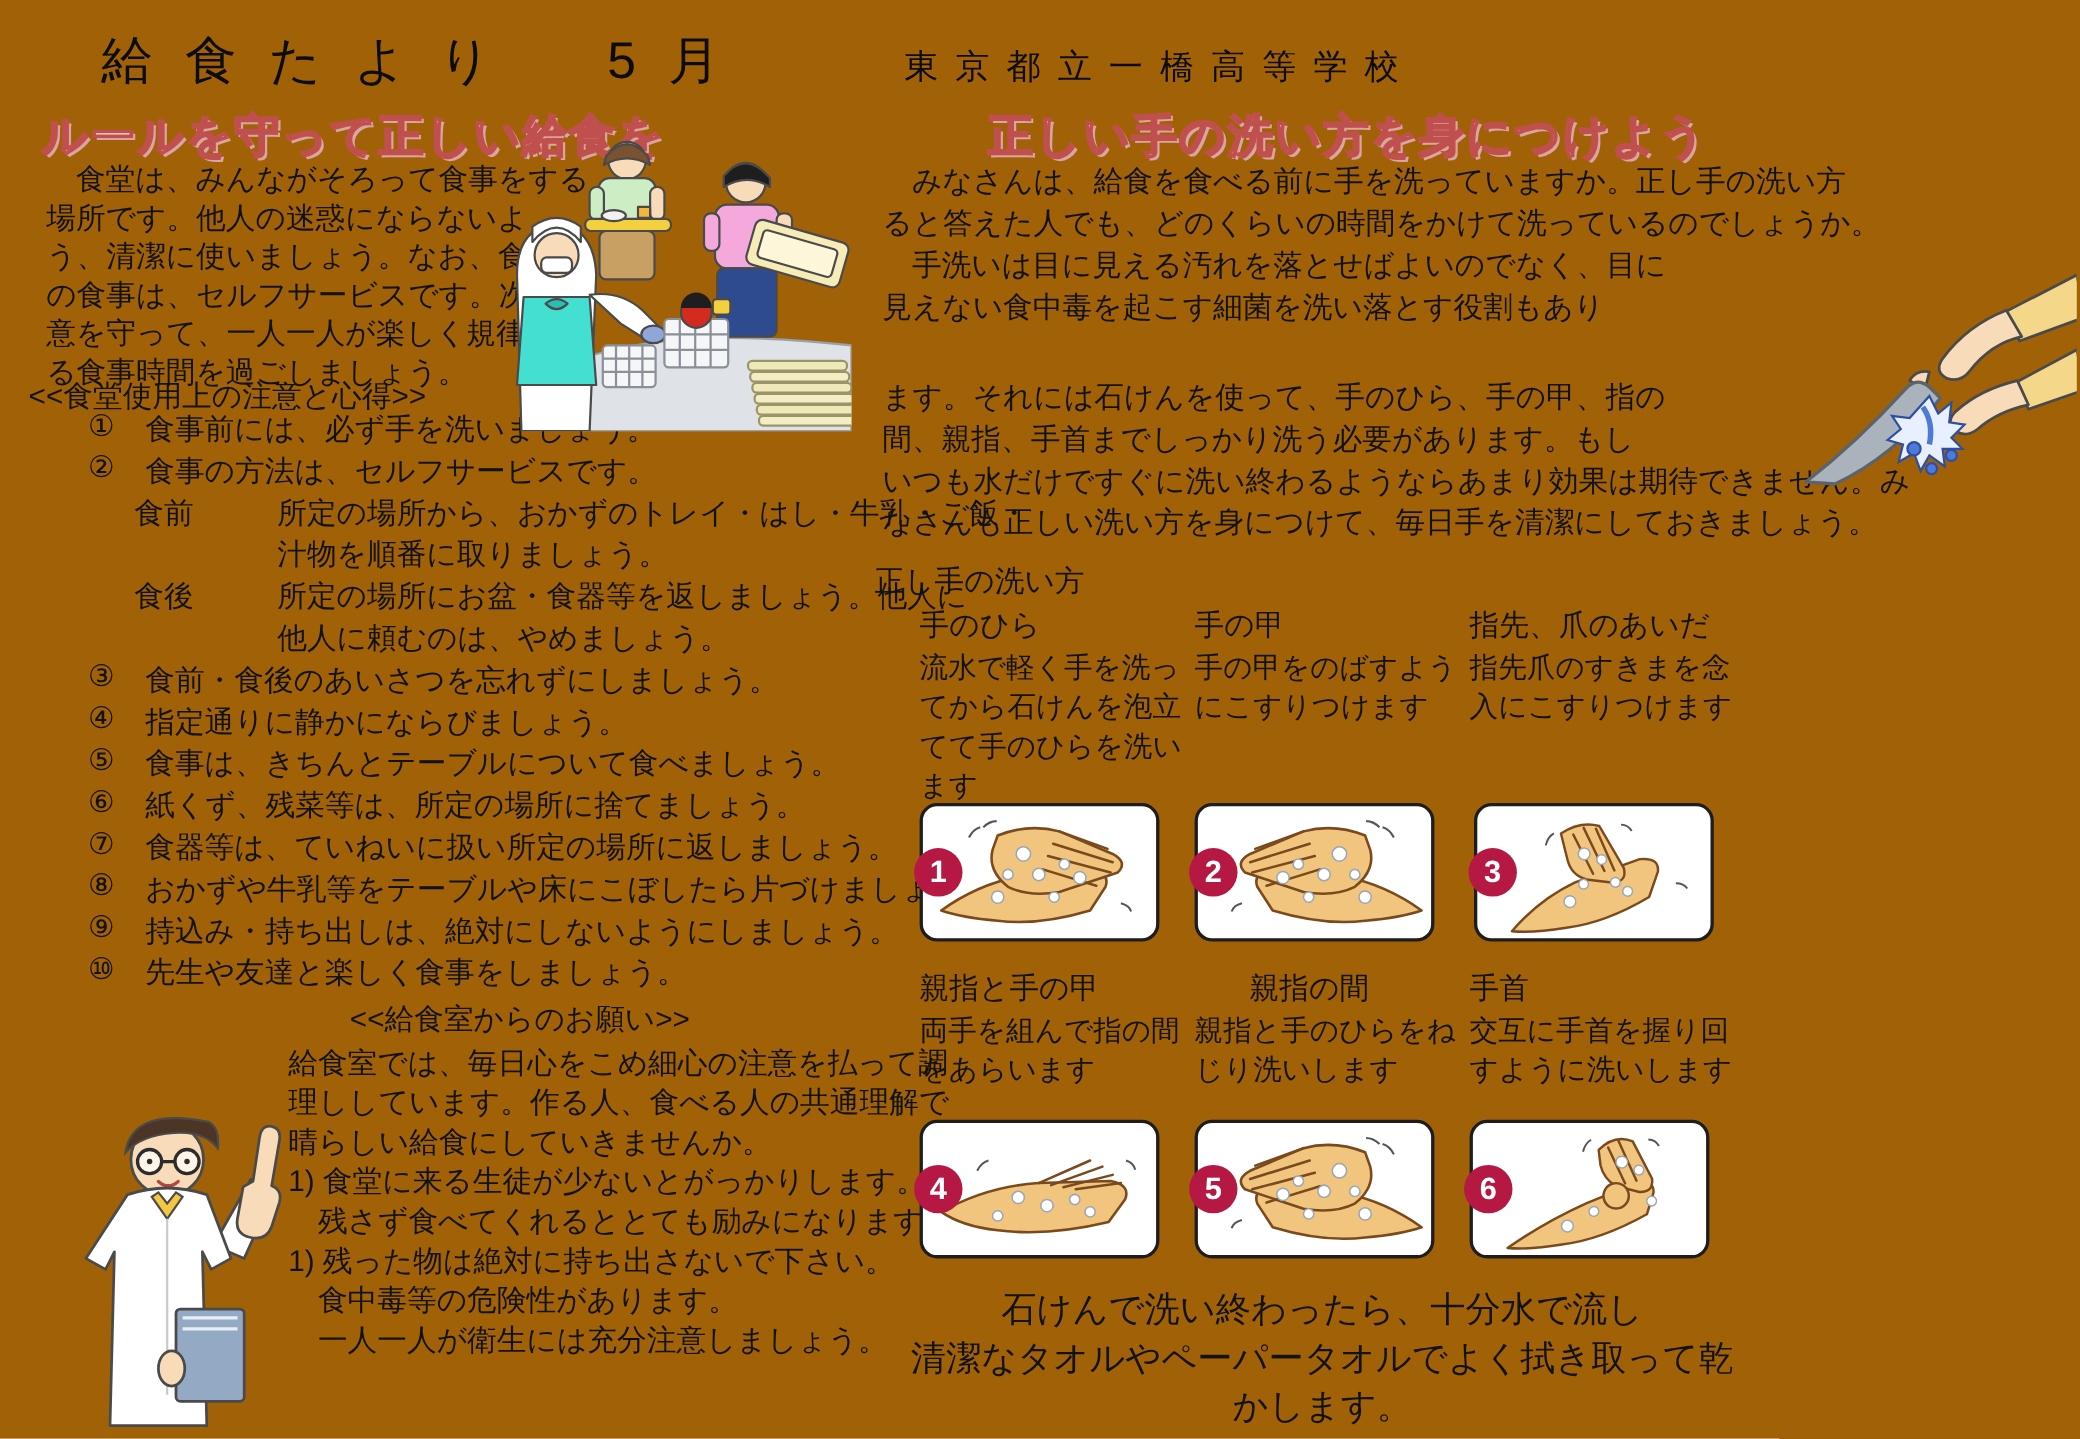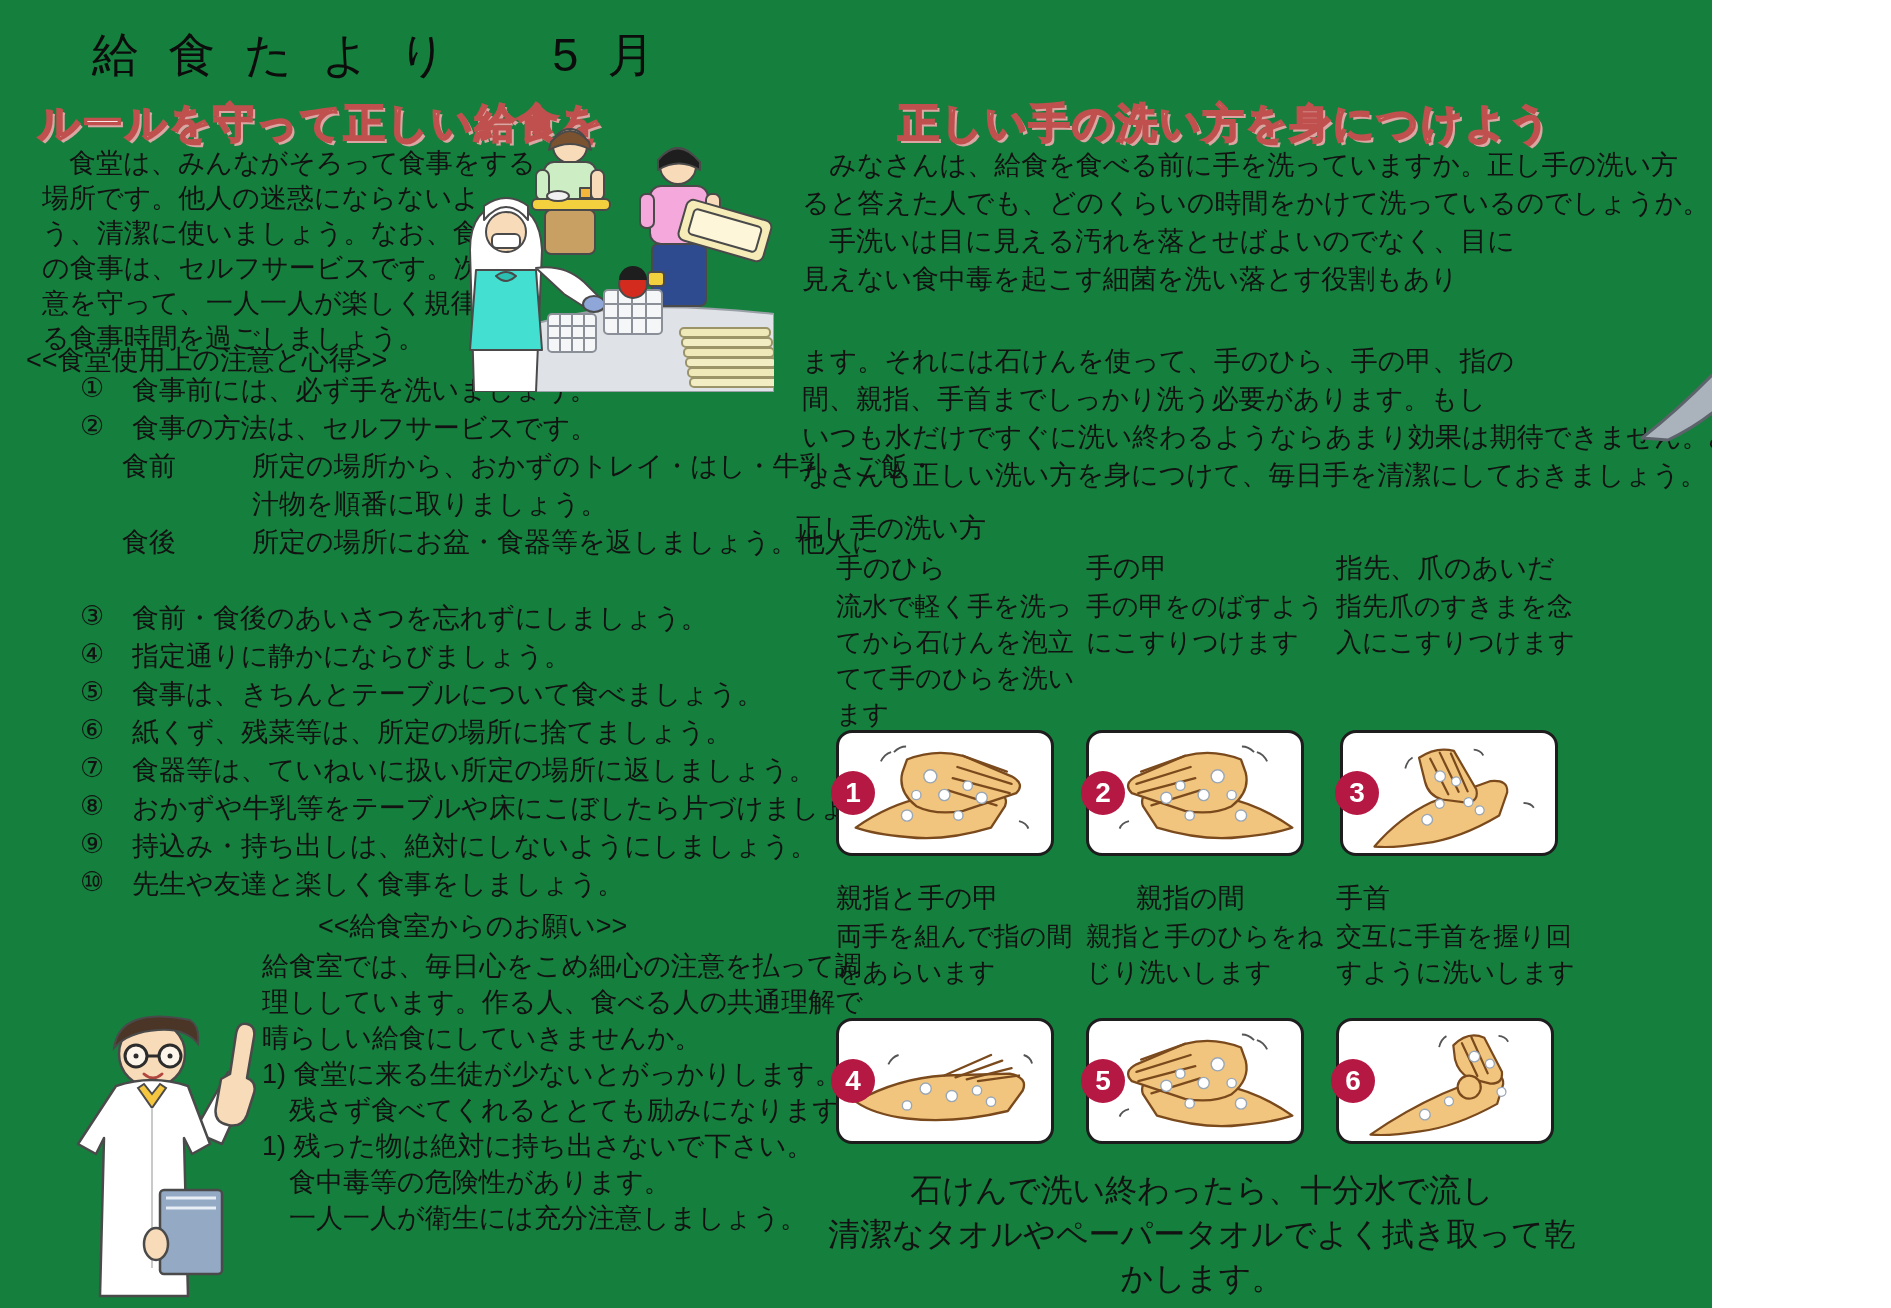--- a/index.html
+++ b/index.html
@@ -1,18 +1,18 @@
 <!DOCTYPE html>
 <html><head>
 <meta charset="utf-8">
 <style>
   * { box-sizing: border-box; }
   html,body { margin:0; padding:0; background:#ffffff; }
   body { font-family:"Liberation Sans","DejaVu Sans",sans-serif; color:#121212; }
-  .page { position:relative; width:1712px; height:1308px; background:#15803d; overflow:hidden; }
+  .page { position:relative; width:1891px; height:1308px; background:#a16207; overflow:hidden; }
   .abs { position:absolute; }
   .pre { white-space:pre; }
 
   .main-title { font-size:47px; letter-spacing:0.62em; color:#0c0c0c; }
   .school-name { font-size:31px; letter-spacing:0.50em; color:#0c0c0c; }
 
   .outline-heading {
     font-size:41px; font-weight:bold; letter-spacing:2px;
     color:#f7e7e6;
     -webkit-text-stroke:2px #c0504d;
@@ -49,20 +49,21 @@
   .step-img.v3 svg { transform:rotate(-14deg) scale(0.95); }
 
   .caption-line { font-size:32px; line-height:44px; text-align:center; }
 </style>
 </head>
 <body>
 
 <div class="page">
 
   <div class="abs main-title pre" style="left:92px; top:24px;">給食たより　5月</div>
+  <div class="abs school-name pre" style="left:822px; top:40px;">東京都立一橋高等学校</div>
 
   <div class="abs outline-heading pre" style="left:38px; top:96px;">ルールを守って正しい給食を</div>
 
   <div class="abs" style="left:42px; top:146px;">
     <div class="body-line">　食堂は、みんながそろって食事をする</div>
     <div class="body-line">場所です。他人の迷惑にならないよ</div>
     <div class="body-line">う、清潔に使いましょう。なお、食堂で</div>
     <div class="body-line">の食事は、セルフサービスです。次の注</div>
     <div class="body-line">意を守って、一人一人が楽しく規律あ</div>
     <div class="body-line">る食事時間を過ごしましょう。</div>
@@ -77,20 +78,21 @@
   <div class="rule" style="top:410px;">
     <span class="rnum">②</span>
     <span>食事の方法は、セルフサービスです。</span>
   </div>
 
   <div class="sub-label" style="top:448px;">食前</div>
   <div class="sub-text" style="top:448px;">所定の場所から、おかずのトレイ・はし・牛乳・ご飯・</div>
   <div class="sub-text" style="top:486px;">汁物を順番に取りましょう。</div>
   <div class="sub-label" style="top:524px;">食後</div>
   <div class="sub-text" style="top:524px;">所定の場所にお盆・食器等を返しましょう。他人に</div>
+  <div class="sub-text" style="top:562px;">他人に頼むのは、やめましょう。</div>
 
   <div class="rule" style="top:600px;">
     <span class="rnum">③</span>
     <span>食前・食後のあいさつを忘れずにしましょう。</span>
   </div>
   <div class="rule" style="top:638px;">
     <span class="rnum">④</span>
     <span>指定通りに静かにならびましょう。</span>
   </div>
   <div class="rule" style="top:676px;">

